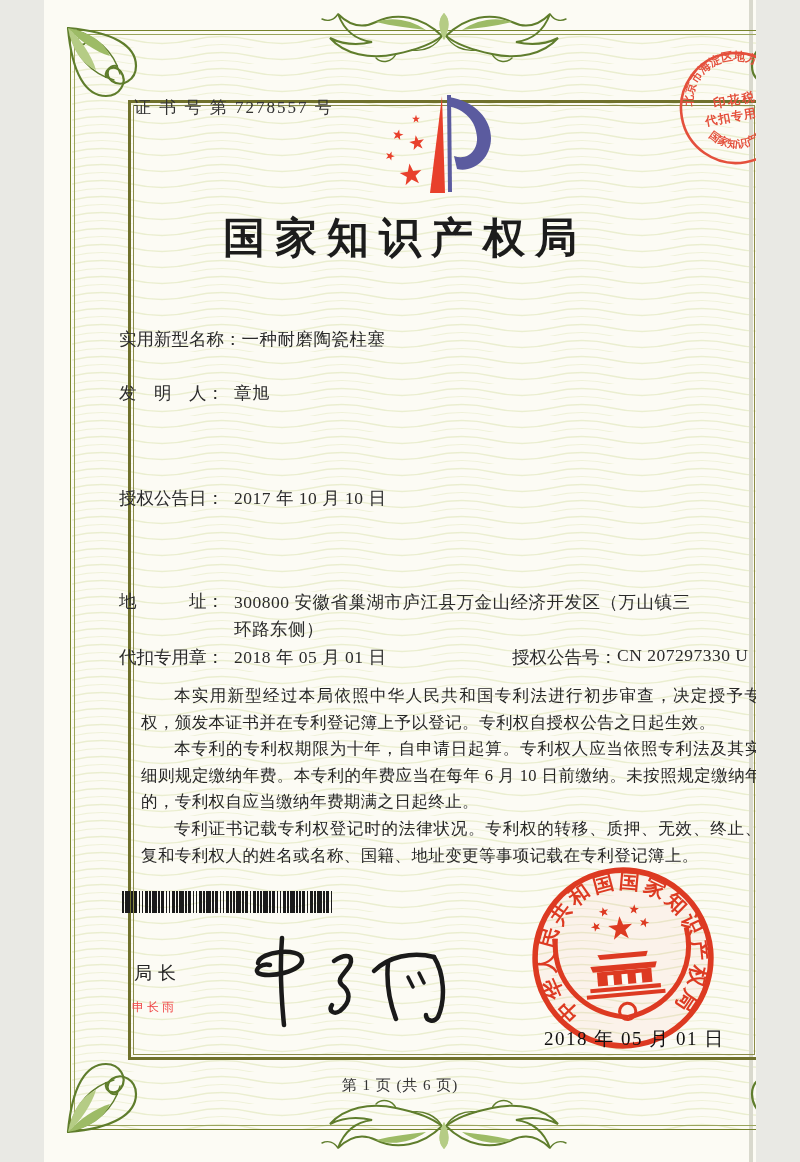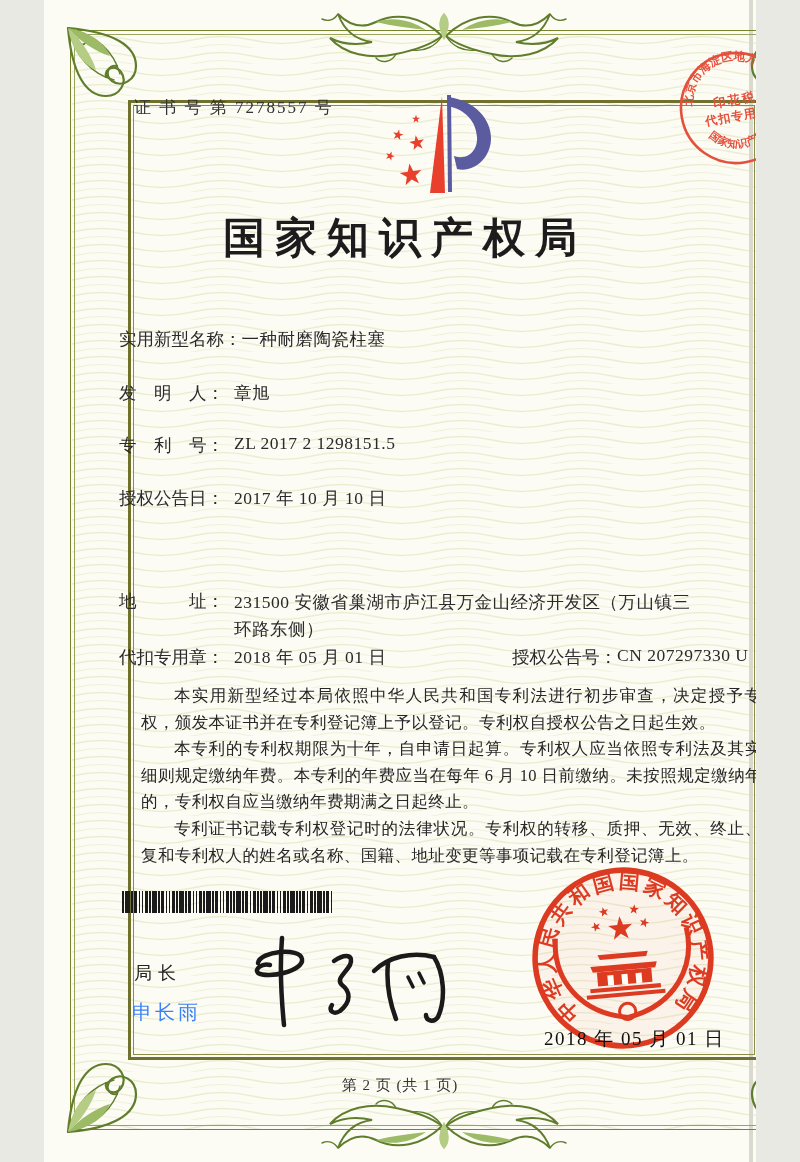--- a/index.html
+++ b/index.html
@@ -38,21 +38,21 @@
   .flabel{display:inline-block;min-width:115px;white-space:pre;vertical-align:top;}
   .fvalue{letter-spacing:.5px;}
   .fvalue.addr{display:inline-block;width:462px;line-height:27px;vertical-align:top;}
   .grant-right{position:absolute;left:393px;top:0;}
   .paras{position:absolute;left:80px;top:683px;width:638px;margin-left:17px;}
   .paras p{margin:0;text-indent:2em;font-size:16.5px;line-height:26.6px;
     text-align:justify;color:#262626;letter-spacing:.4px;}
   .barcode{position:absolute;left:78px;top:891px;height:22px;display:flex;align-items:stretch;}
   .barcode .bar{background:#1b1b1b;margin-right:1.5px;}
   .director-label{position:absolute;left:90px;top:961px;font-size:18px;letter-spacing:6px;color:#222;}
-  .director-name{position:absolute;left:88px;top:999px;font-size:20px;letter-spacing:3px;color:#3b82f6;}
+  .director-name{position:absolute;left:88px;top:999px;font-size:12px;letter-spacing:3px;color:#ef4444;}
   .signature{position:absolute;left:168px;top:923px;z-index:6;}
   .big-seal{position:absolute;left:483px;top:862px;z-index:4;}
   .seal-date{position:absolute;left:500px;top:1026px;z-index:7;font-size:19px;
     letter-spacing:1.5px;color:#101010;}
   .footer{position:absolute;left:0;top:1076px;width:100%;text-align:center;
     font-size:15px;letter-spacing:1px;color:#333;}
 </style>
 </head>
 <body>
 
@@ -172,28 +172,25 @@
     </svg>
 
     <div class="title">国家知识产权局</div>
 
     <div class="field" style="top:381px">
       <span class="flabel">发　明　人：</span><span class="fvalue">章旭</span>
     </div>
     <div class="field" style="top:327px">
       <span class="flabel">实用新型名称：</span><span class="fvalue">一种耐磨陶瓷柱塞</span>
     </div>
-    <div class="field" style="top:433px">
-      <span class="flabel">专　利　号：</span><span class="fvalue">ZL 2017 2 1298151.5</span>
-    </div>
     <div class="field" style="top:486px">
       <span class="flabel">授权公告日：</span><span class="fvalue">2017 年 10 月 10 日</span>
     </div>
     <div class="field" style="top:589px">
-      <span class="flabel">地　　　址：</span><span class="fvalue addr">231500 安徽省巢湖市庐江县万金山经济开发区（万山镇三环路东侧）</span>
+      <span class="flabel">地　　　址：</span><span class="fvalue addr">300800 安徽省巢湖市庐江县万金山经济开发区（万山镇三环路东侧）</span>
     </div>
     <div class="field" style="top:645px;position:absolute">
       <span class="flabel">代扣专用章：</span><span class="fvalue">2018 年 05 月 01 日</span>
       <span class="grant-right">
         <span class="flabel" style="min-width:0">授权公告号：</span><span class="fvalue">CN 207297330 U</span>
       </span>
     </div>
 
     <div class="paras">
       <p>本实用新型经过本局依照中华人民共和国专利法进行初步审查，决定授予专利权，颁发本证书并在专利登记簿上予以登记。专利权自授权公告之日起生效。</p>
@@ -299,15 +296,15 @@
           <rect x="60" y="123" width="70" height="4"></rect>
           <rect x="56" y="129" width="78" height="4"></rect>
           <path d="M30,70 C24,110 48,146 95,154" fill="none" stroke="#dd3a22" stroke-width="5"></path>
           <path d="M160,70 C166,110 142,146 95,154" fill="none" stroke="#dd3a22" stroke-width="5"></path>
           <circle cx="95" cy="148" r="8" fill="none" stroke="#dd3a22" stroke-width="3"></circle>
         </g>
       </g>
     </svg>
     <div class="seal-date">2018 年 05 月 01 日</div>
 
-    <div class="footer">第 2 页 (共 1 页)</div>
+    <div class="footer">第 1 页 (共 6 页)</div>
   </div>
 </div>
 
 </body></html>

